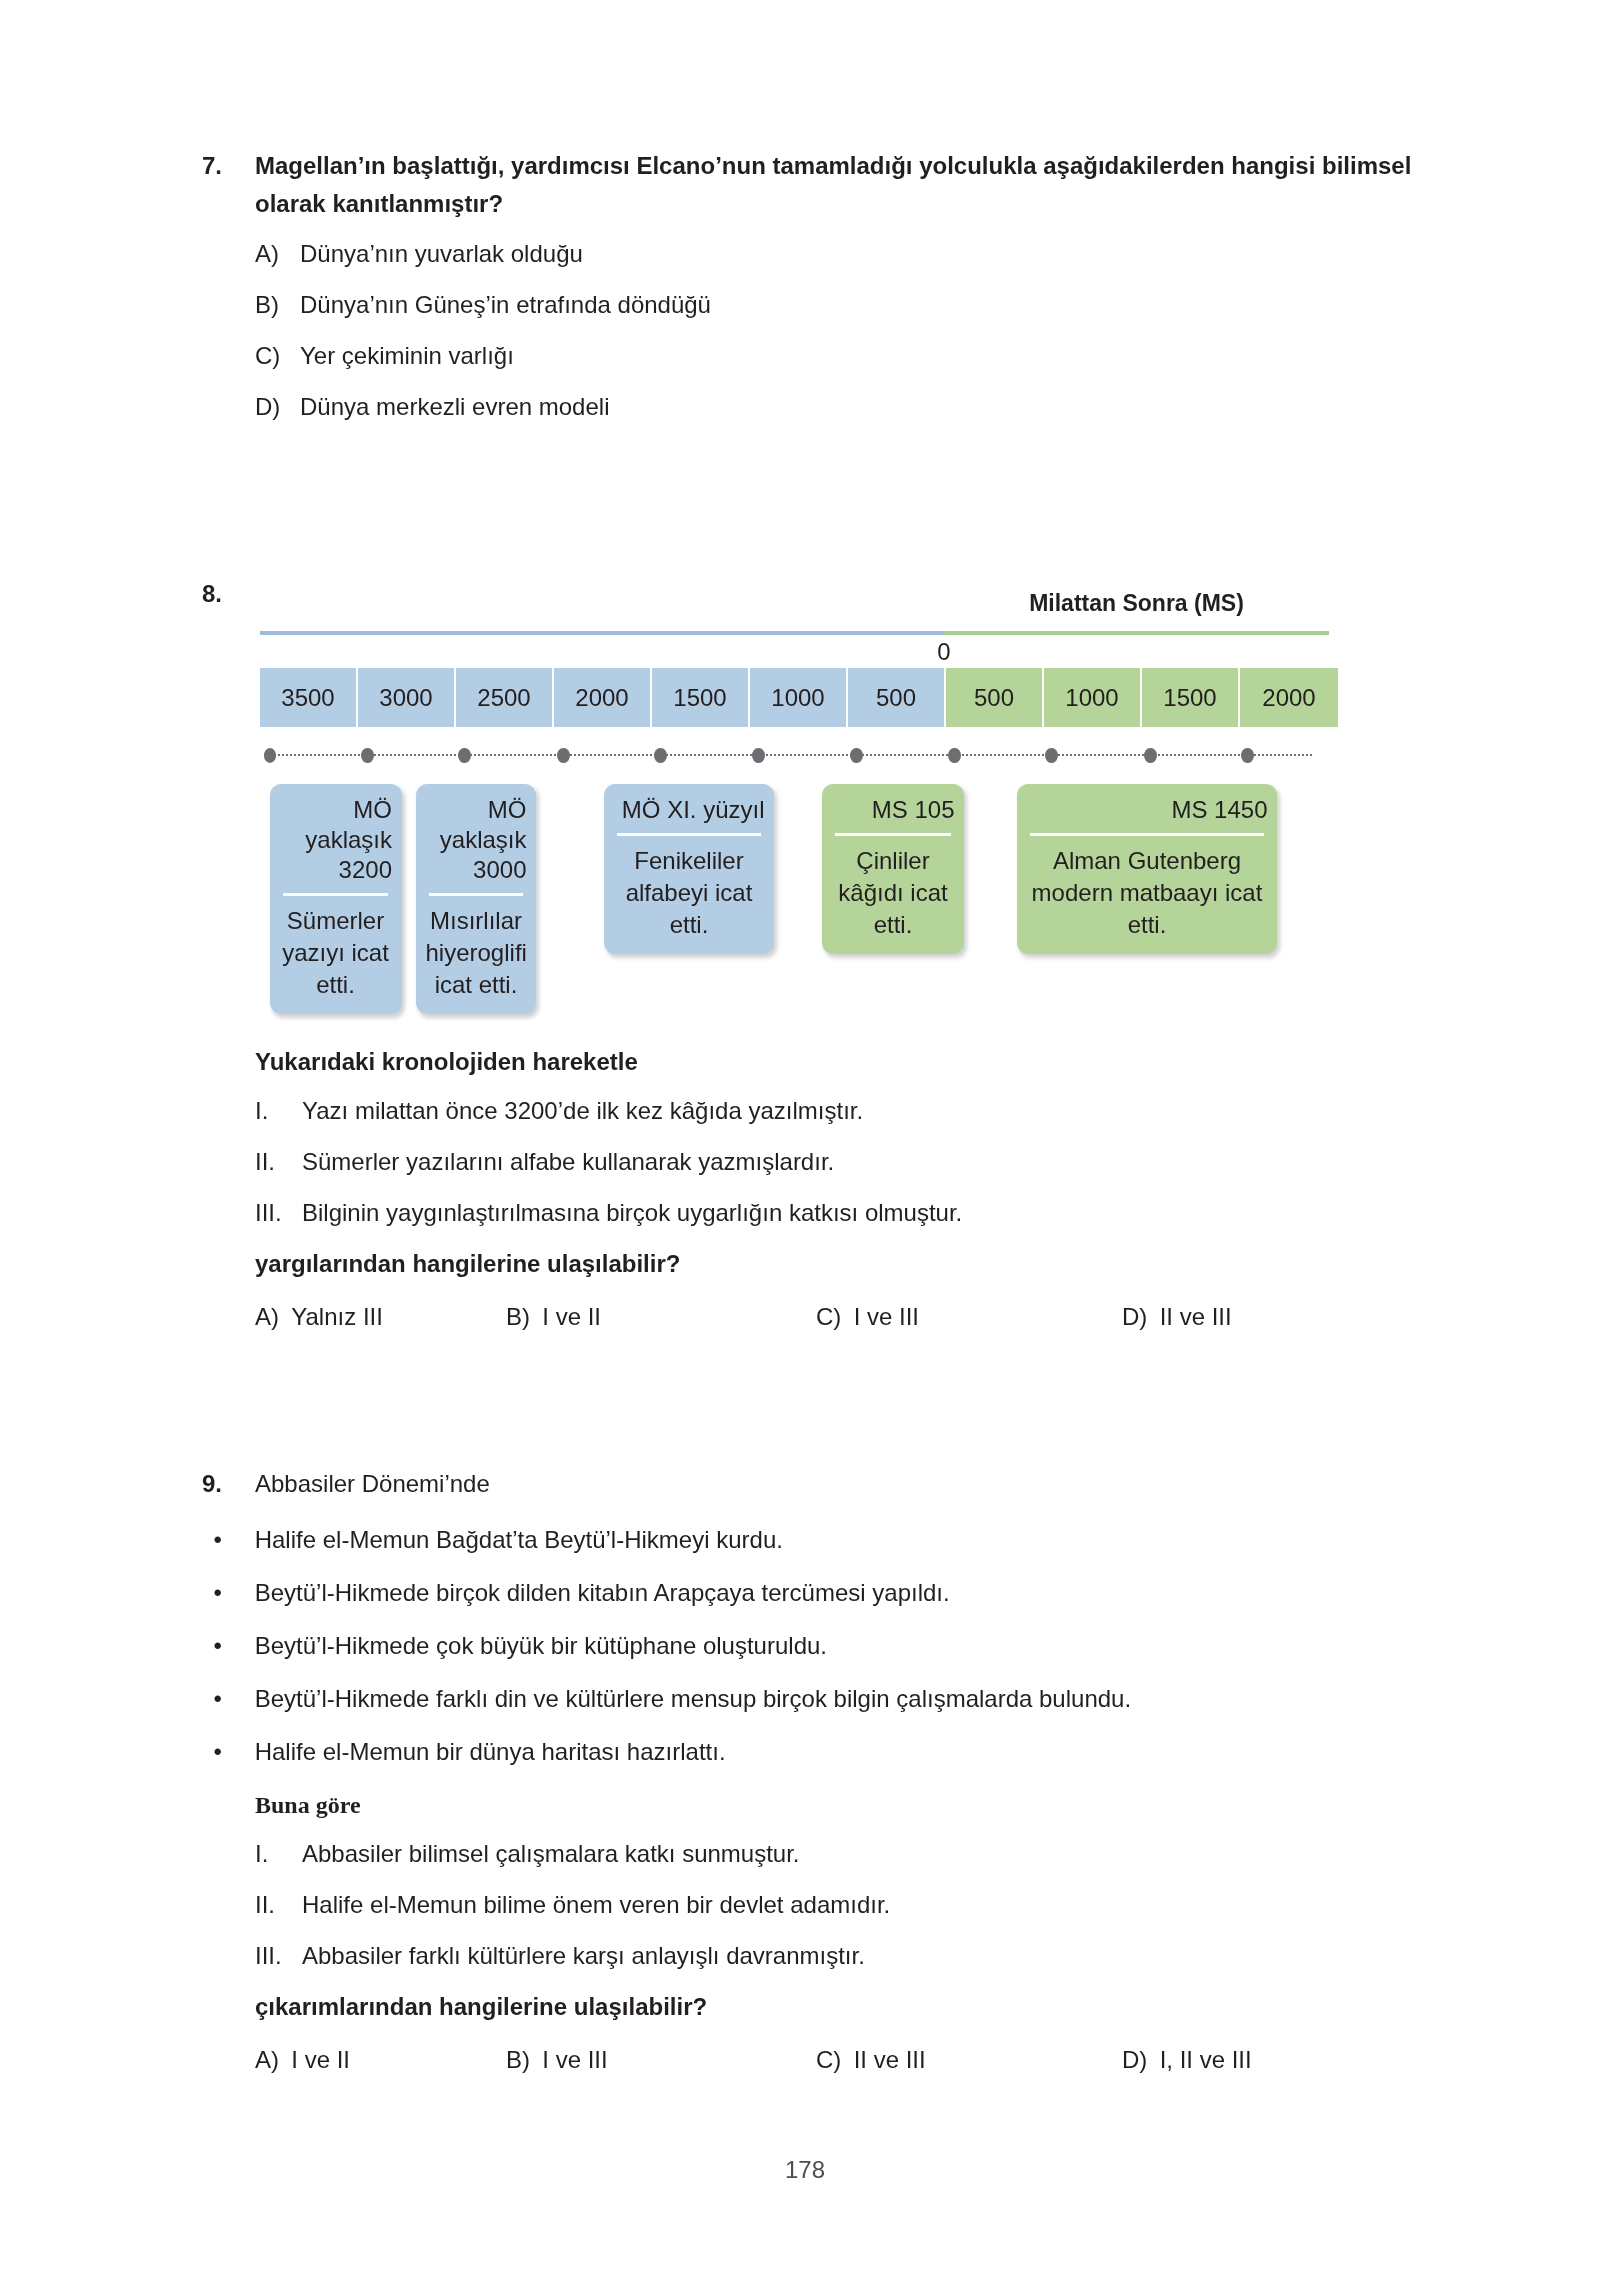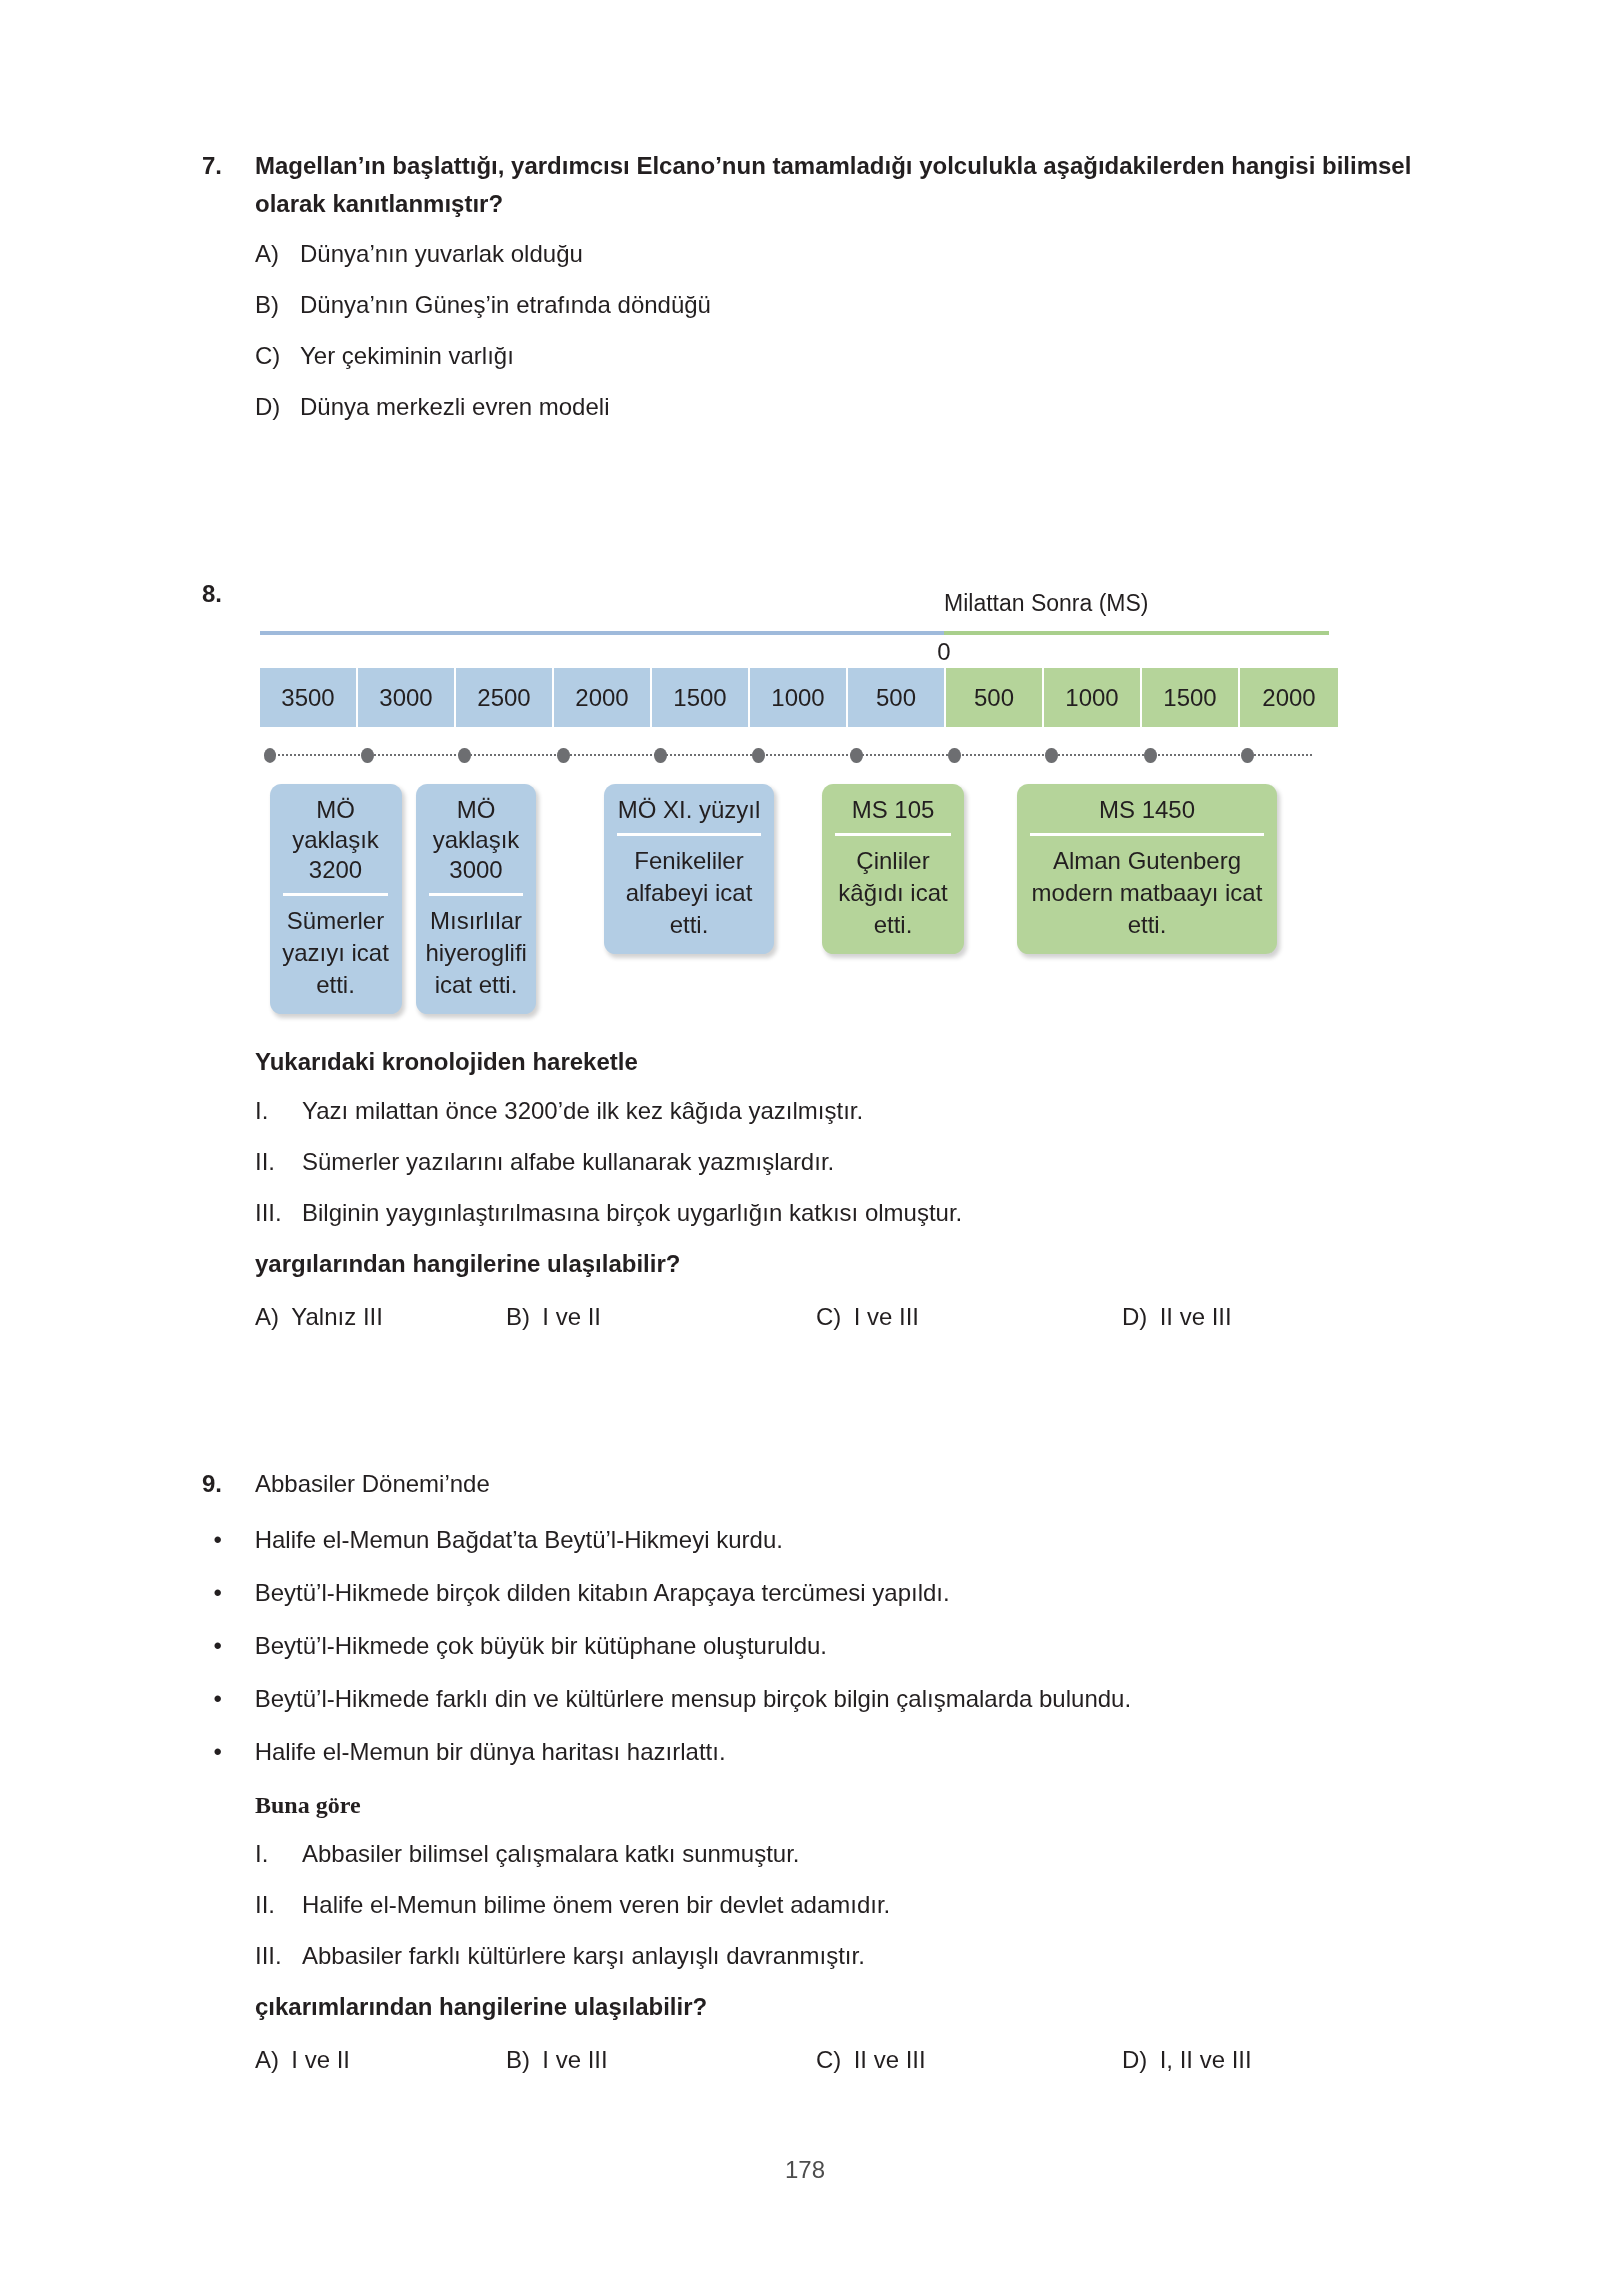--- a/index.html
+++ b/index.html
@@ -124,23 +124,24 @@
     width: 684px;
     text-align: center;
     font-size: 23px;
     line-height: 32px;
   }
   .fig-cap-ad {
     position: absolute;
     left: 684px;
     top: 0;
     width: 385px;
-    text-align: left;
+    text-align: center;
     font-size: 23px;
     line-height: 32px;
+    font-weight: bold;
   }
 
   .rule-row {
     position: relative;
     height: 7.6px;
     margin-top: 5.7px;
   }
   .rule-bc {
     position: absolute;
     left: 0; top: 0;
@@ -228,20 +229,21 @@
     box-shadow: 2.8px 3.8px 4.7px rgba(0,0,0,0.18);
     text-align: center;
   }
   .card.blue { background: #b3cde4; }
   .card.green { background: #b5d49a; }
   .card-title {
     font-size: 24px;
     line-height: 30px;
     color: #231f20;
     padding-bottom: 7.6px;
+    text-align: right;
   }
   .card-sep {
     height: 2.8px;
     background: #ffffff;
     margin: 0 3.8px 9.5px 3.8px;
   }
   .card-body {
     font-size: 24px;
     line-height: 32px;
     color: #231f20;

